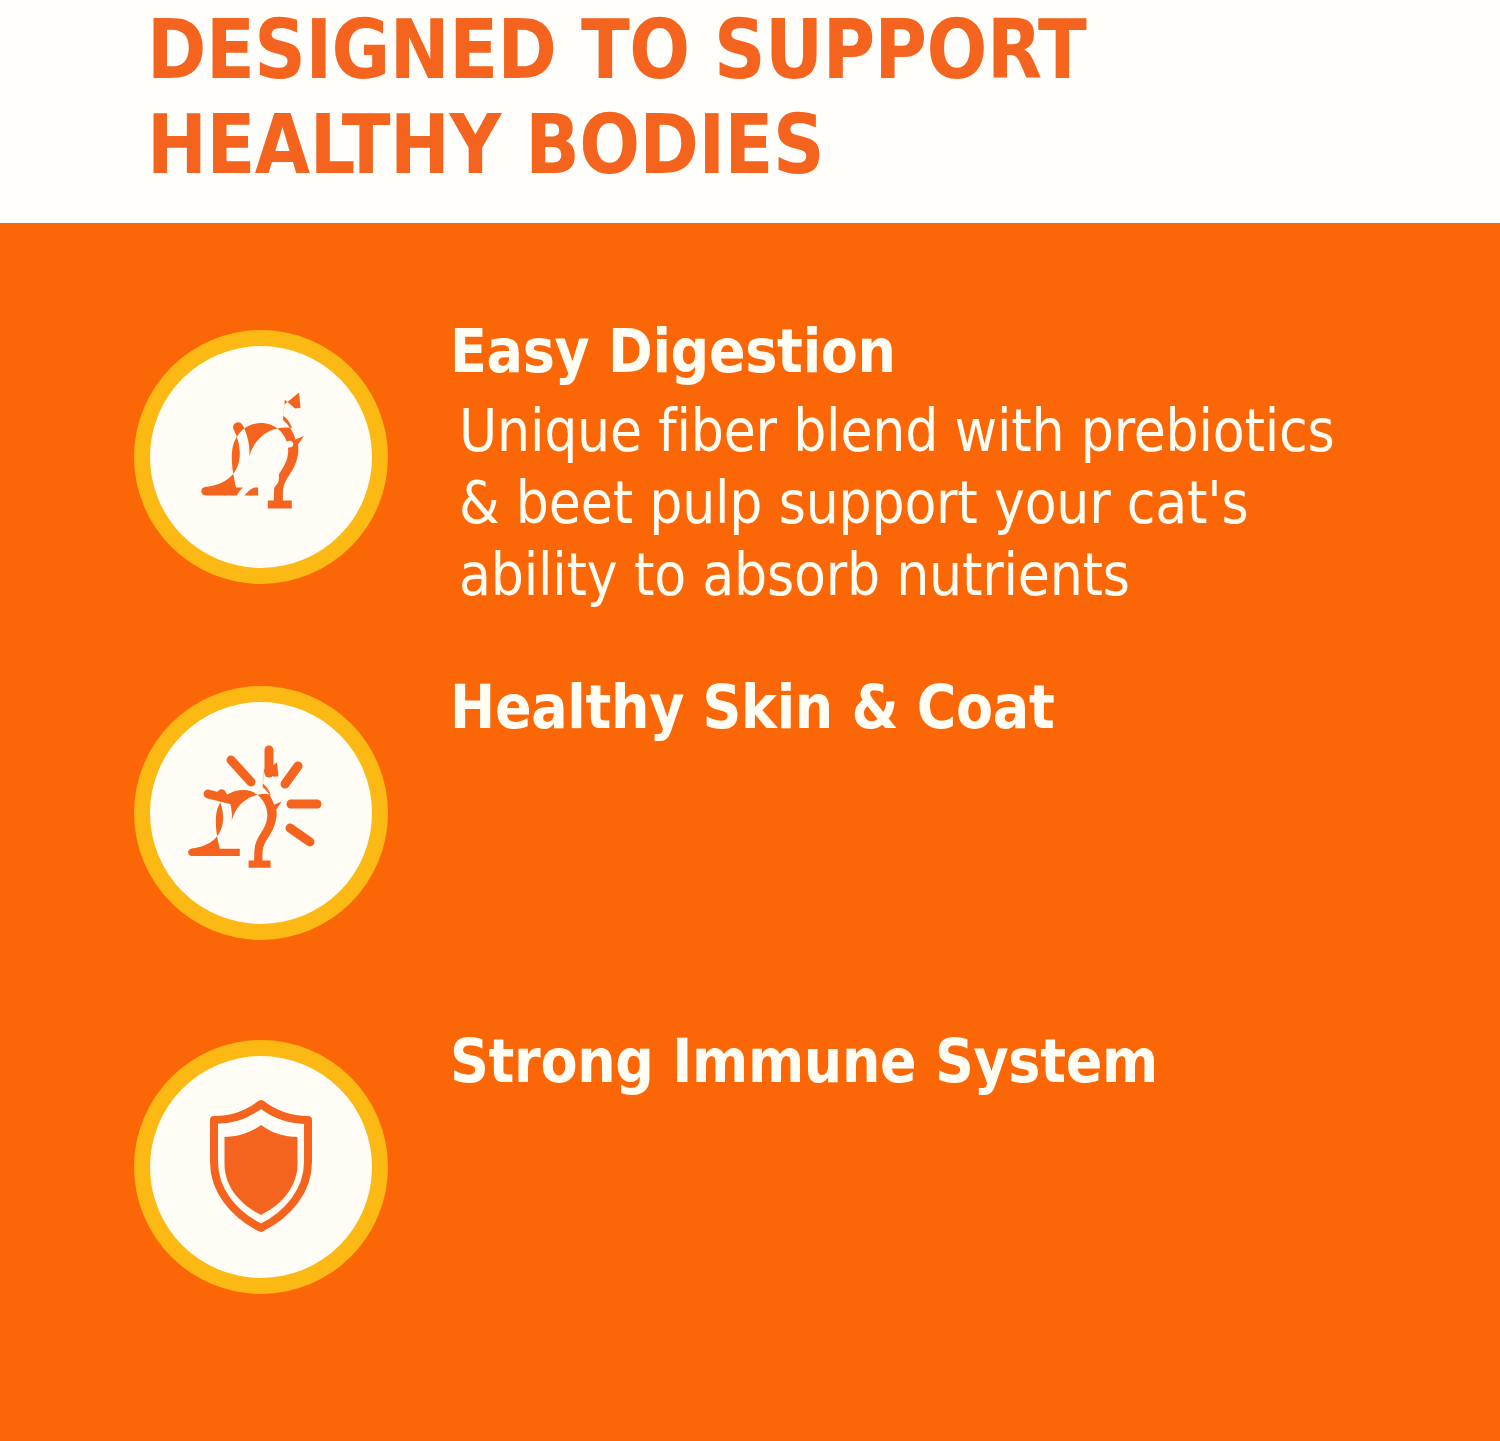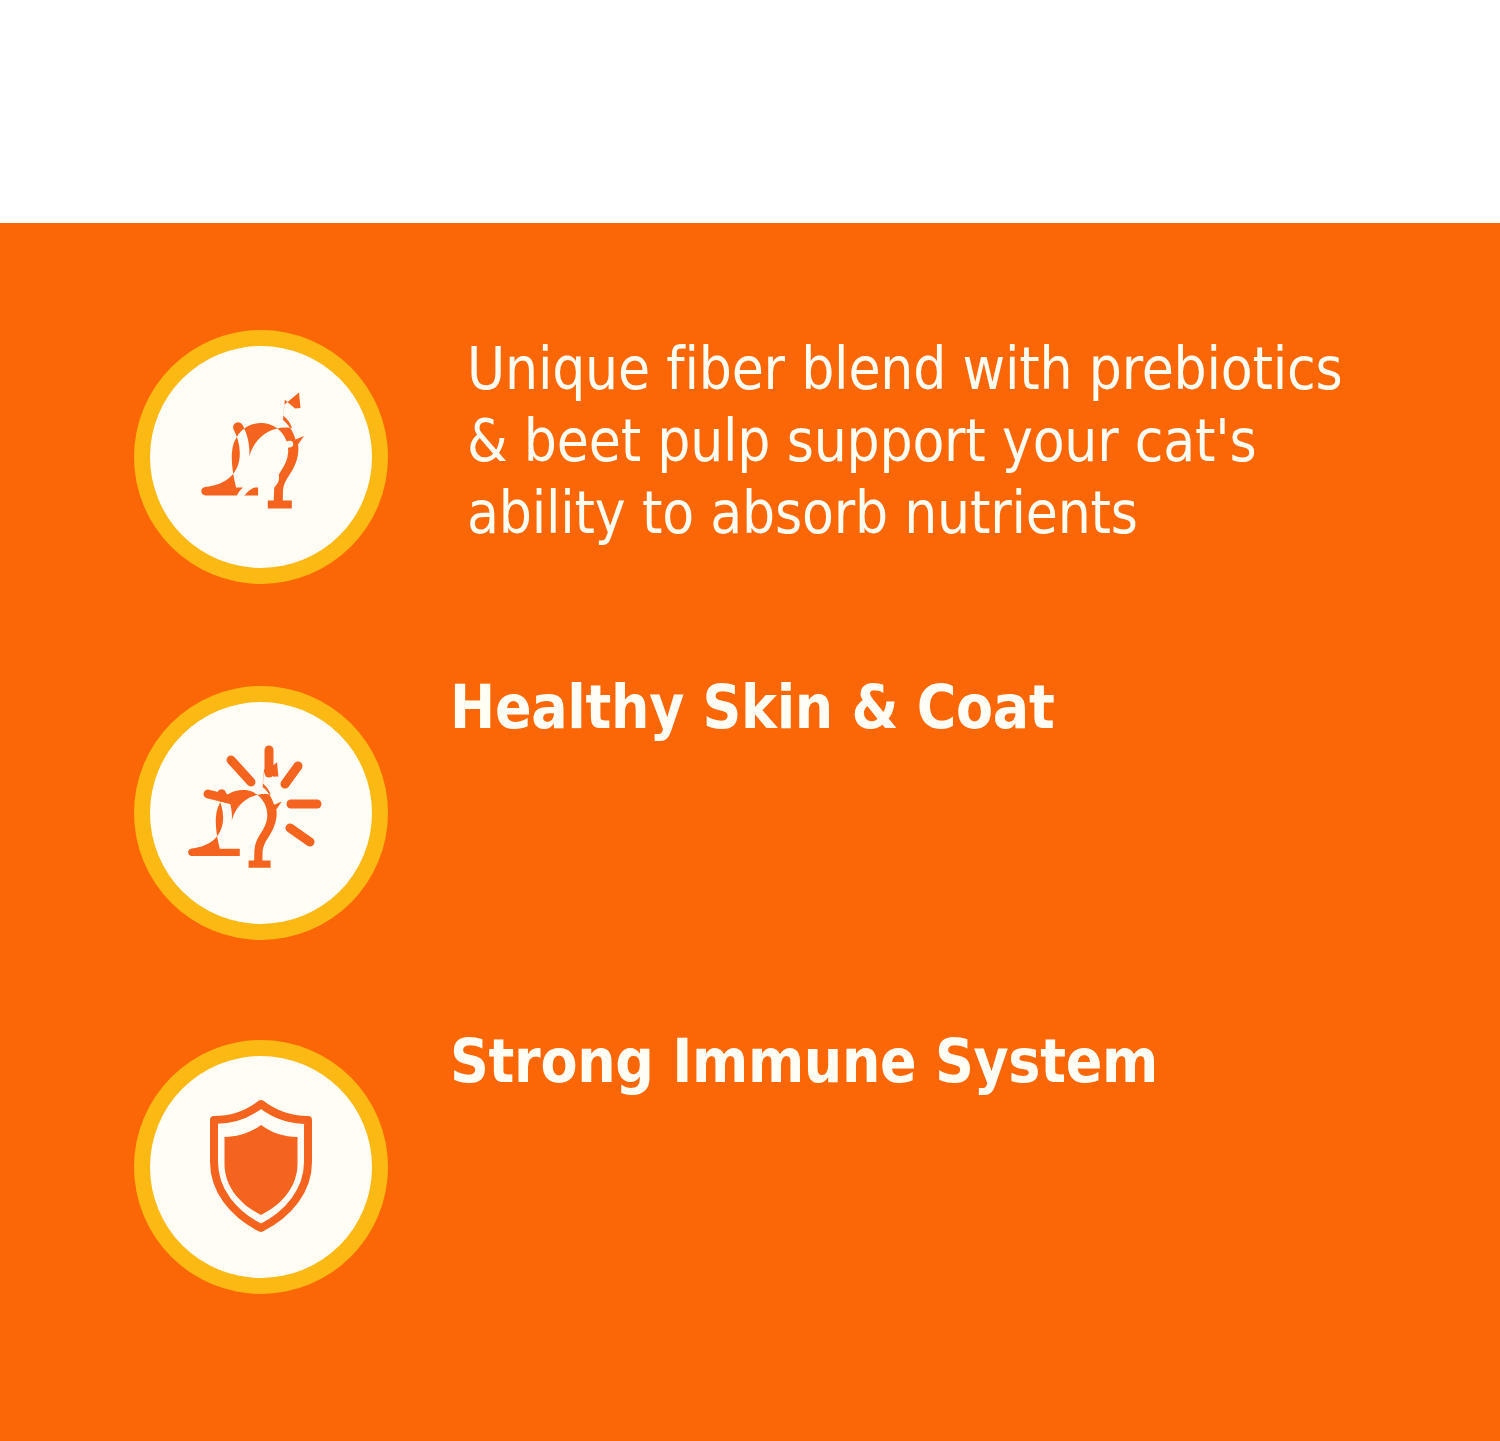--- a/index.html
+++ b/index.html
@@ -109,29 +109,33 @@
     margin: 0 0 2px 0;
   }
 
   .feature-desc {
     color: #FFFCF2;
     font-family: "Liberation Sans Narrow", "DejaVu Sans Condensed", "Liberation Sans", sans-serif;
     font-weight: 400;
     font-size: 58px;
     line-height: 72px;
     letter-spacing: -0.2px;
-    margin: 17px;
+    margin: 9px;
     white-space: pre-line;
   }
 </style>
 </head>
 <body>
 
 <div class="poster">
 
+  <div class="header-band">
+    <div class="headline">DESIGNED TO SUPPORT
+HEALTHY BODIES</div>
+  </div>
 
   <div class="body-panel"></div>
 
   <div class="feature feature-1">
 
     <div class="icon-badge">
       <div class="icon-inner">
         <span>
           <svg width="150" height="150" viewBox="0 0 150 150" aria-hidden="true">
 
@@ -183,20 +187,21 @@
             <path fill="none" stroke="#FFFDF6" stroke-width="6.5" stroke-linecap="round" d="
               M70,101
               c-12,5 -18,14 -19,24"></path>
             <path fill="#FFFDF6" d="M51,133 l-9,-11 18,0 z"></path>
           </svg>
         </span>
       </div>
     </div>
 
     <div class="feature-text">
+      <h3 class="feature-title">Easy Digestion</h3>
       <p class="feature-desc">Unique fiber blend with prebiotics
 &amp; beet pulp support your cat's
 ability to absorb nutrients</p>
     </div>
   </div>
 
   <div class="feature feature-2">
 
     <div class="icon-badge">
       <div class="icon-inner">

